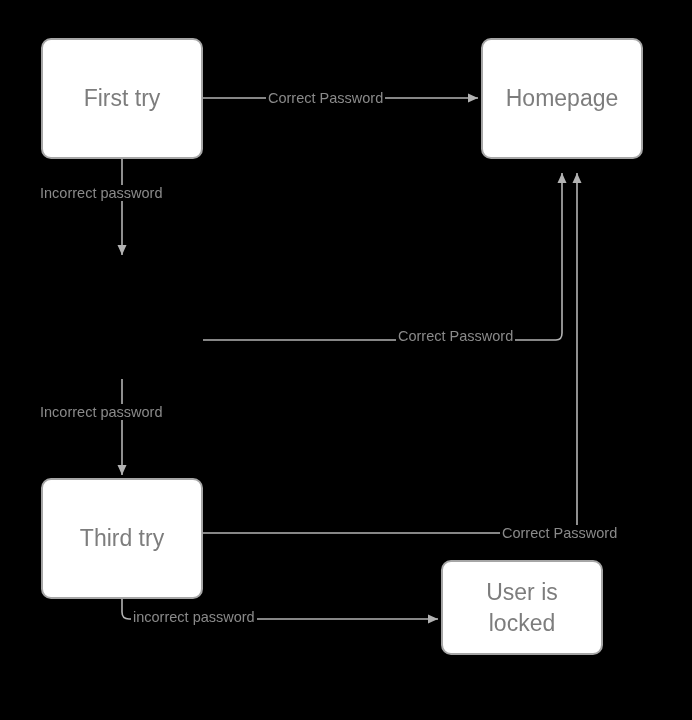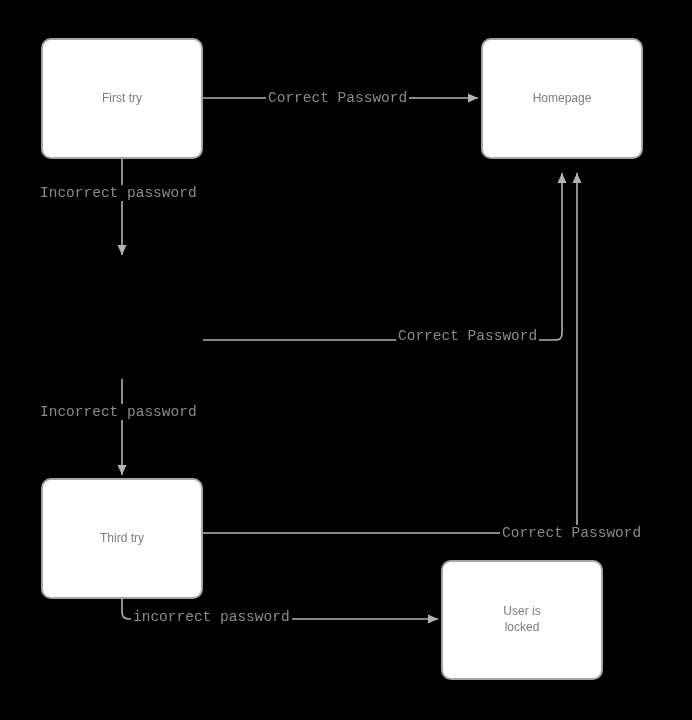--- a/index.html
+++ b/index.html
@@ -26,30 +26,30 @@
     position: absolute;
     box-sizing: border-box;
     background: #ffffff;
     border: 2px solid #a6a6a6;
     border-radius: 10px;
     display: flex;
     align-items: center;
     justify-content: center;
     text-align: center;
     color: #7d7d7d;
-    font-size: 12px;
+    font-size: 23px;
     line-height: 1.32;
     font-family: "Liberation Sans", sans-serif;
     z-index: 3;
   }
   .edge-label {
     position: absolute;
     color: #8a8a8a;
     font-size: 14.5px;
-    font-family: Liberation Mono, monospace;
+    font-family: Liberation Sans, sans-serif;
     white-space: nowrap;
     background: #000000;
     padding: 0 2px;
     line-height: 16px;
     z-index: 4;
   }
 </style>
 </head>
 <body>
 
@@ -87,21 +87,21 @@
 
   <div class="node-box" style="left:481px; top:38px; width:162px; height:121px;align-items:center;">
     <span>Homepage</span>
   </div>
 
 
   <div class="node-box" style="left:41px; top:478px; width:162px; height:121px;">
     <span>Third try</span>
   </div>
 
-  <div class="node-box" style="left:441px; top:560px; width:162px; height:120px;">
+  <div class="node-box" style="left:441px; top:560px; width:162px; height:95px;">
     <span style="white-space:pre-line;">User is
 locked</span>
   </div>
 
   <div class="edge-label" style="left:266px; top:90px;">Correct Password</div>
 
   <div class="edge-label" style="left:38px; top:185px;">Incorrect password</div>
 
   <div class="edge-label" style="left:396px; top:328px;">Correct Password</div>
 

